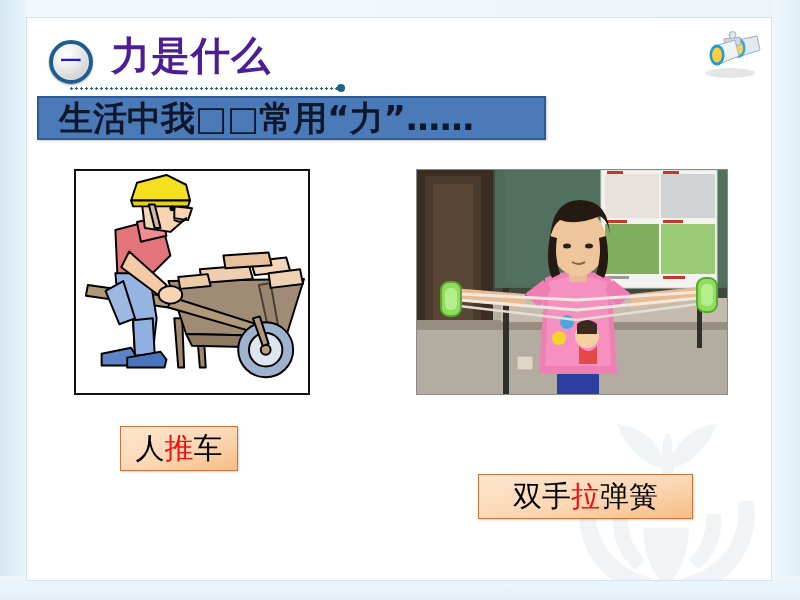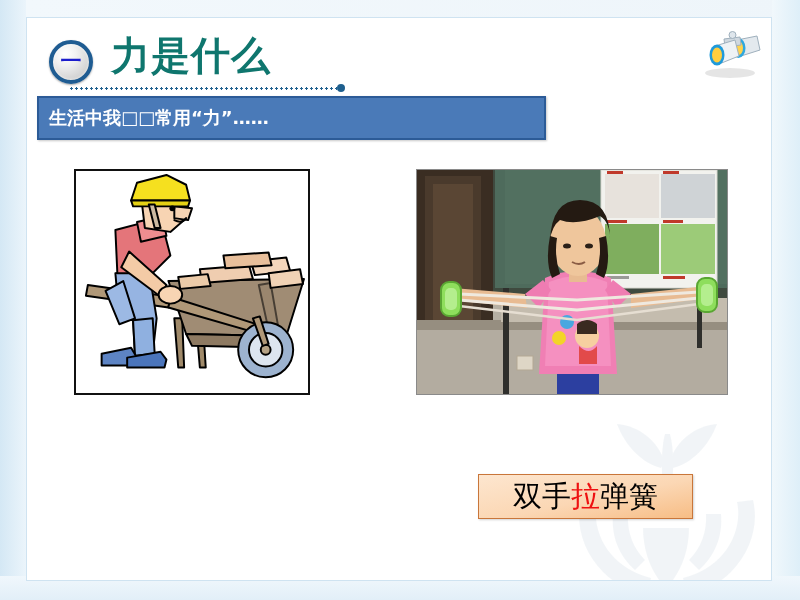--- a/index.html
+++ b/index.html
@@ -92,21 +92,21 @@
     color: #1b1ccc;
     font-size: 21px;
     line-height: 1;
     font-weight: bold;
     margin-top: -2px;
   }
   .title-text {
     position: absolute;
     left: 62px;
     top: 6px;
-    color: #0f766e;
+    color: #4c1d95;
     font-size: 39px;
     font-weight: bold;
     letter-spacing: 1px;
     white-space: nowrap;
     line-height: 1;
   }
   .title-underline {
     position: absolute;
     left: 42px;
     top: 68px;
@@ -139,24 +139,24 @@
     width: 509px;
     height: 44px;
     background: #4a7ab8;
     border: 2px solid #2c5b97;
     box-sizing: border-box;
     display: flex;
     align-items: center;
     box-shadow: 1px 1px 2px rgba(0,0,0,.22);
   }
   .banner-text {
-    color: #ffffff;
-    font-size: 18px;
+    color: #0f172a;
+    font-size: 34px;
     font-weight: bold;
-    padding-left: 10px;
+    padding-left: 20px;
     white-space: nowrap;
     letter-spacing: 0px;
     line-height: 1;
   }
 
   
   .pic-left {
     position: absolute;
     left: 47px;
     top: 151px;
@@ -397,20 +397,25 @@
         <path d="M42 130 L160 140 L282 128" stroke="#efe9df" stroke-width="3" fill="none"></path>
         <path d="M42 136 L160 150 L282 134" stroke="#e6ded2" stroke-width="2.5" fill="none"></path>
 
         <rect x="24" y="112" width="20" height="34" rx="8" fill="#8ede5c" stroke="#5aa633" stroke-width="2"></rect>
         <rect x="280" y="108" width="20" height="34" rx="8" fill="#8ede5c" stroke="#5aa633" stroke-width="2"></rect>
         <rect x="28" y="118" width="12" height="22" rx="5" fill="#b4ee8e"></rect>
         <rect x="284" y="114" width="12" height="22" rx="5" fill="#b4ee8e"></rect>
       </svg>
     </div>
 
+    <div class="caption caption-left">
+      <div class="caption-text">
+        <span>人</span><span class="hl-red">推</span><span>车</span>
+      </div>
+    </div>
 
     <div class="caption caption-right">
       <div class="caption-text">
         <span>双手</span><span class="hl-red">拉</span><span>弹簧</span>
       </div>
     </div>
 
   </div>
 </div>
 

